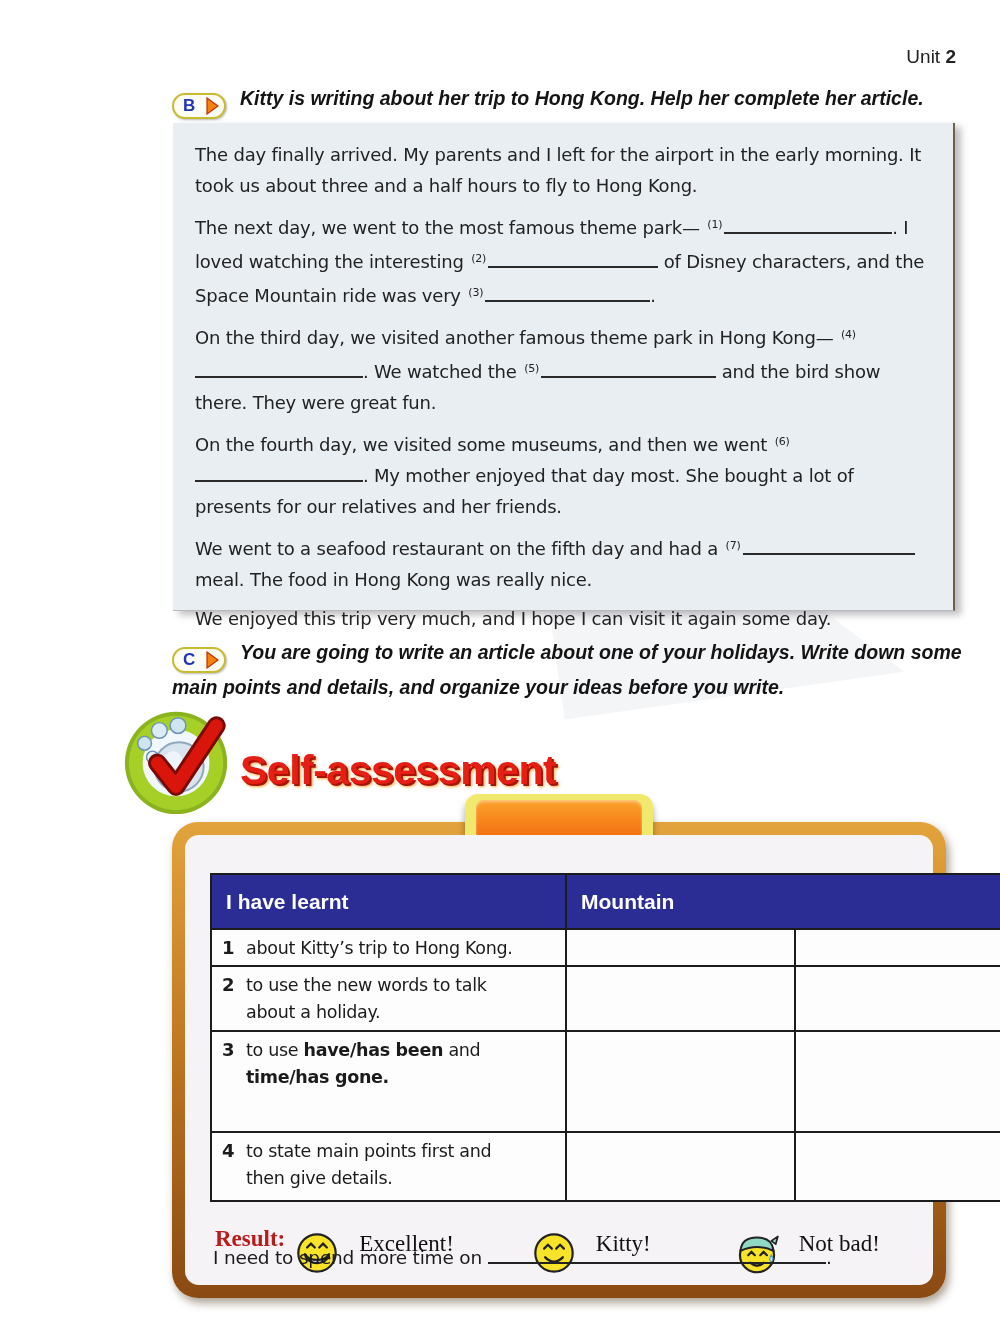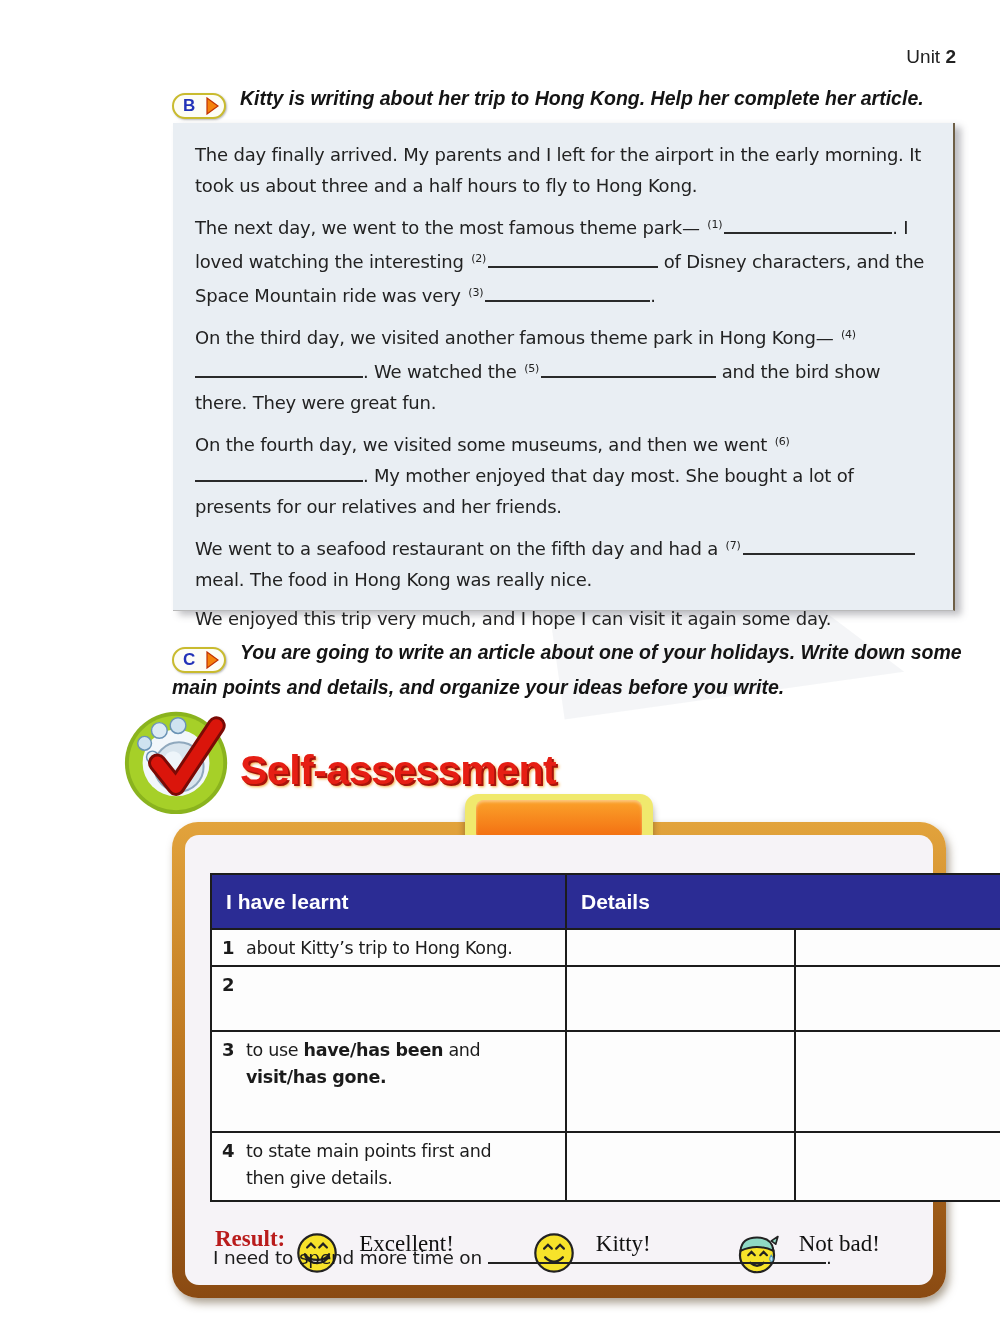--- a/index.html
+++ b/index.html
@@ -148,48 +148,52 @@
 
     <div class="clipboard">
       <div class="clip">
         <div class="clip-orange"></div>
       </div>
       <div class="clip-inner">
 
         <div class="atable">
           <div class="trow thead">
             <div class="tcell c1">I have learnt</div>
-            <div class="tcell c2">Details</div>
+            <div class="tcell c2">Mountain</div>
           </div>
 
           <div class="trow body-row row-1">
             <div class="tcell c1">
               <span class="rownum">1</span>
               <div class="learnt">
                   <div class="line"><span>about Kitty’s trip to Hong Kong.</span></div>
                 </div>
             </div>
             <div class="tcell c2"></div>
             <div class="tcell c3"></div>
           </div>
 
           <div class="trow body-row row-2">
             <div class="tcell c1">
               <span class="rownum">2</span>
+              <div class="learnt">
+                  <div class="line"><span>to use the new words to talk</span></div>
+                  <div class="line"><span>about a holiday.</span></div>
+                </div>
             </div>
             <div class="tcell c2"></div>
             <div class="tcell c3"></div>
           </div>
 
           <div class="trow body-row row-3">
             <div class="tcell c1">
               <span class="rownum">3</span>
               <div class="learnt">
                   <div class="line"><span>to use </span><span class="b">have/has been</span><span> and</span></div>
-                  <div class="line"><span class="b">visit/has gone.</span></div>
+                  <div class="line"><span class="b">time/has gone.</span></div>
                 </div>
             </div>
             <div class="tcell c2"></div>
             <div class="tcell c3"></div>
           </div>
 
           <div class="trow body-row row-4">
             <div class="tcell c1">
               <span class="rownum">4</span>
               <div class="learnt">

